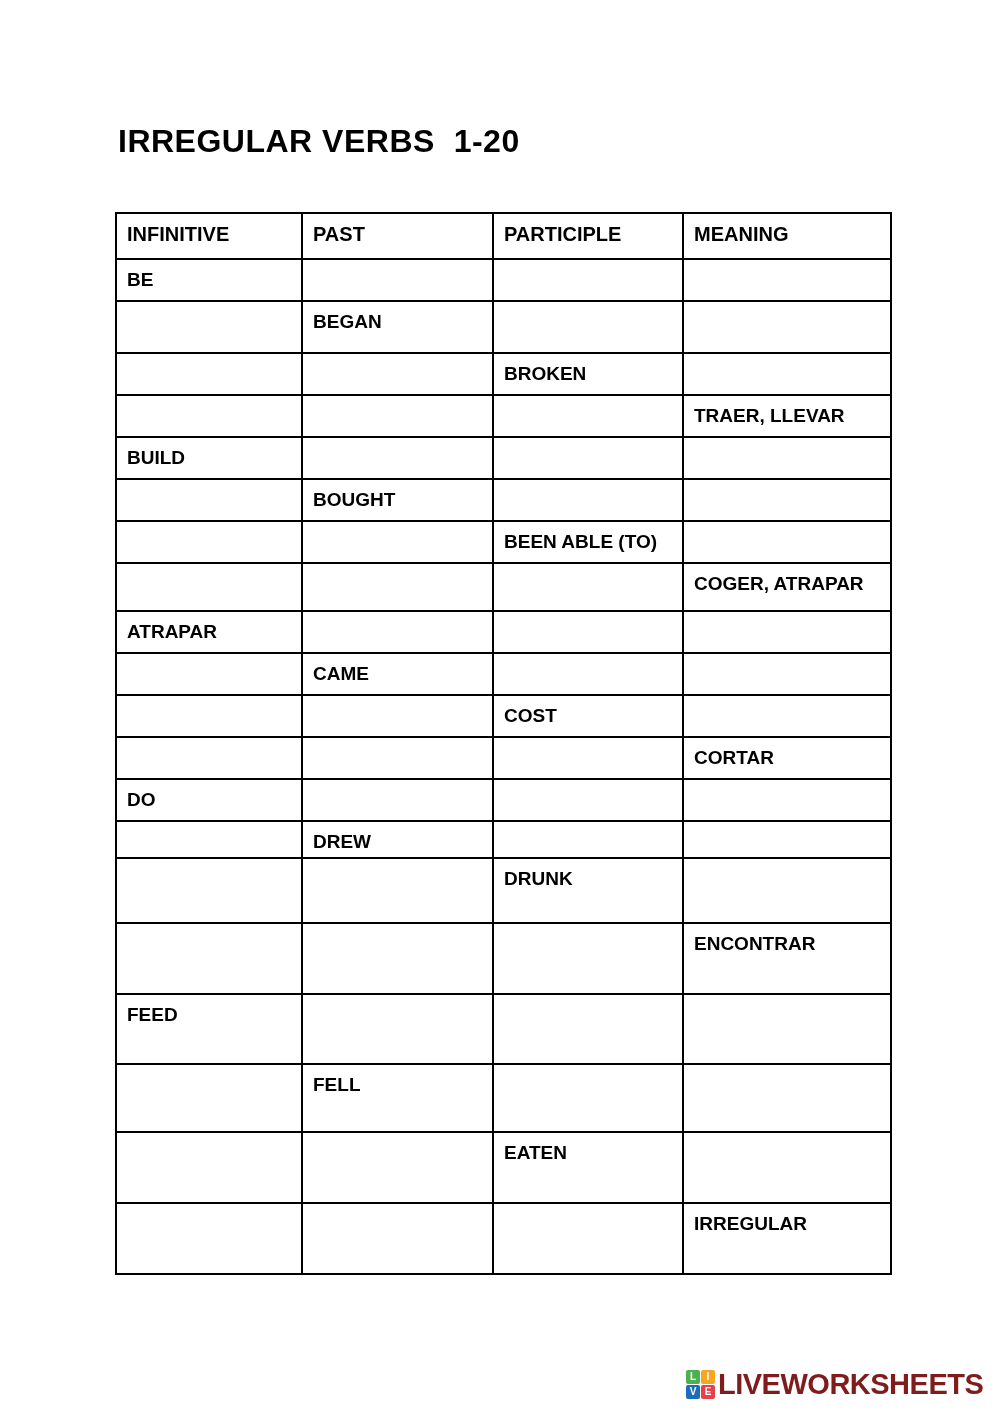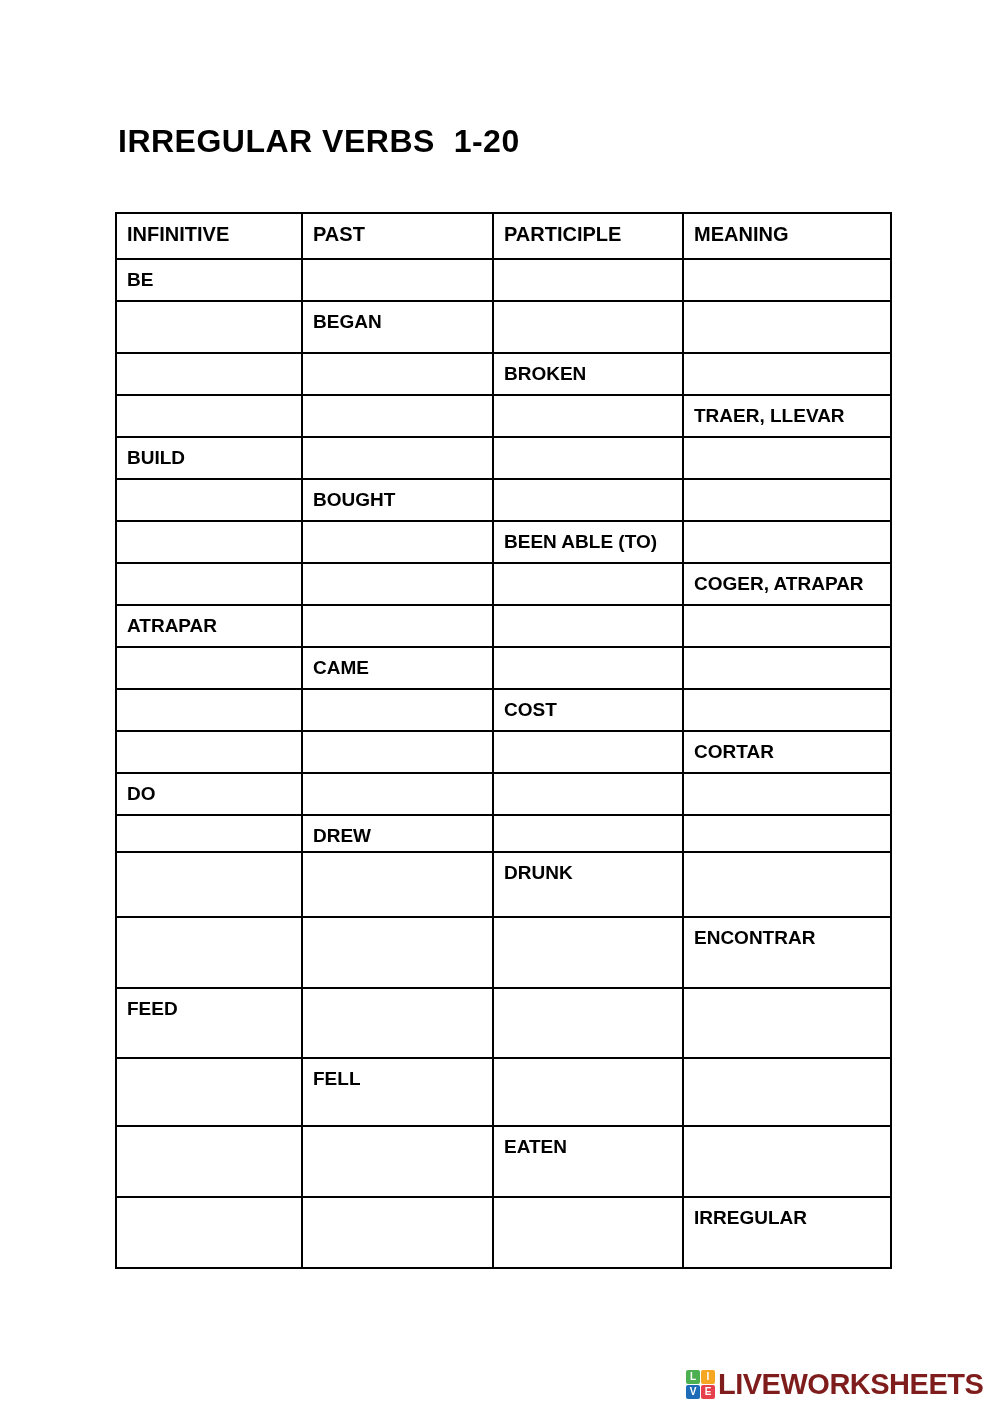--- a/index.html
+++ b/index.html
@@ -139,21 +139,21 @@
           <td>BOUGHT</td>
           <td></td>
           <td></td>
         </tr>
         <tr style="height: 42px; padding-left: 32px;">
           <td></td>
           <td></td>
           <td>BEEN ABLE (TO)</td>
           <td></td>
         </tr>
-        <tr style="height: 42px;">
+        <tr style="height: 48px;">
           <td></td>
           <td></td>
           <td></td>
           <td>COGER, ATRAPAR</td>
         </tr>
         <tr style="height: 42px;">
           <td>ATRAPAR</td>
           <td></td>
           <td></td>
           <td></td>

